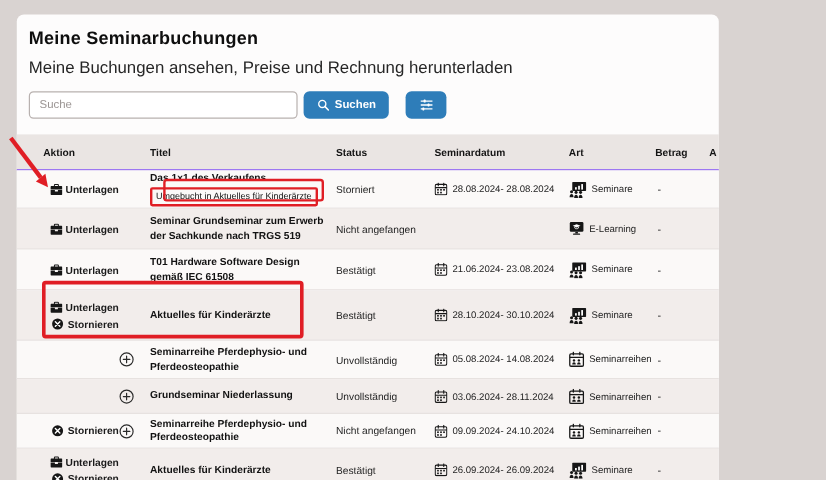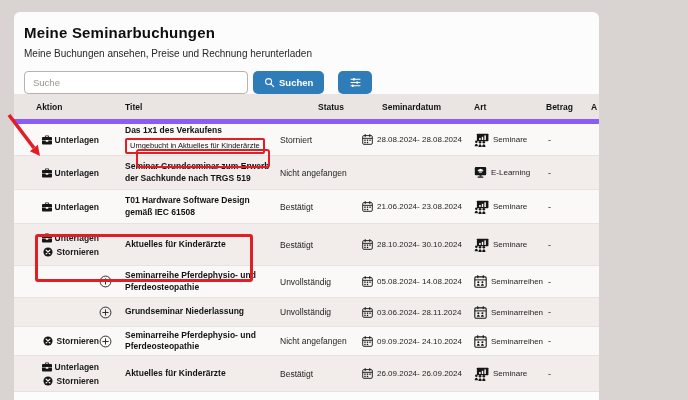--- a/index.html
+++ b/index.html
@@ -3,39 +3,39 @@
 <meta charset="utf-8">
 <style>
   * { margin:0; padding:0; box-sizing:border-box; }
   html,body { width:688px; height:400px; }
   body { font-family:"Liberation Sans", sans-serif; }
   .page { position:relative; width:688px; height:400px; background:#d9d3d1; overflow:hidden; }
   .panel { position:absolute; left:14px; top:12px; width:585px; height:388px;
            background:#fdfcfc; border-radius:6px 6px 0 0; padding:12px 0 0 0; }
   .head-sec { padding:0 10px; }
   h1.title { font-size:15px; font-weight:bold; color:#0e0e0e; margin-bottom:7px; letter-spacing:.2px; }
-  .subtitle { font-size:10px; color:#262626; margin-bottom:12px; }
-  .search-row { display:flex; gap:5px; }
+  .subtitle { font-size:14px; color:#262626; margin-bottom:12px; }
+  .search-row { display:flex; gap:5px; margin-bottom:13px; }
   .search-input { width:224px; height:23px; border:1px solid #b8b1af; border-radius:4px;
                   padding:0 8px; font-size:9.5px; color:#333; background:#fff; outline:none;
                   font-family:"Liberation Sans", sans-serif; }
   .search-input::placeholder { color:#9b9593; }
   .btn { height:23px; background:#2e7db9; border:none; border-radius:5px; color:#fff;
          font-size:9.5px; font-weight:bold; display:flex; align-items:center; gap:4px;
          padding:0 11px; cursor:pointer; font-family:"Liberation Sans", sans-serif;justify-content:space-between; }
   .btn.filter { width:34px; justify-content:center; padding:0; margin-left:9px; }
   .icn { display:inline-flex; align-items:center; justify-content:center; flex:none; }
   .icn svg { display:block; }
 
   
   .tbl { width:100%; font-size:8.5px; color:#242424; }
   .tr, .thr { display:grid; grid-template-columns:63px 26px 155px 82px 112px 72px 45px 1fr;
               padding-left:22px; padding-right:2px; align-items:center;
               border-bottom:1px solid #e7e2e0; }
-  .thr { background:#eae5e3; min-height:30px; font-weight:bold; color:#141414; font-size:8.5px; border-bottom:5px solid #8b5cf6;}
+  .thr { background:#eae5e3; min-height:30px; font-weight:bold; color:#141414; font-size:8.5px; border-bottom:1px solid #8b5cf6;}
   .tr:nth-child(odd)  { background:#fbf9f8; }
   .tr:nth-child(even) { background:#f2edeb; }
   .tr:nth-child(1) { min-height:32px; }
   .tr:nth-child(2) { min-height:34px; }
   .tr:nth-child(3) { min-height:34px; }
   .tr:nth-child(4) { min-height:42px; }
   .tr:nth-child(5) { min-height:32px; }
   .tr:nth-child(6) { min-height:29px; }
   .tr:nth-child(7) { min-height:29px; }
   .tr:nth-child(8) { min-height:36px; }
@@ -83,22 +83,22 @@
               </svg>
           </span>
         </button>
       </div>
     </div>
 
     <div class="tbl">
       <div class="thr" id="thead">
           <div class="th" style="grid-column: 1 / span 2;">Aktion</div>
           <div class="th" style="grid-column: 3 / span 1;">Titel</div>
-          <div class="th" style="grid-column: 4 / span 1; margin-left: 38px;">Status</div>
-          <div class="th" style="grid-column: 5 / span 1; margin-left: 20px;">Seminardatum</div>
+          <div class="th" style="grid-column: 4 / span 1;">Status</div>
+          <div class="th" style="grid-column: 5 / span 1;">Seminardatum</div>
           <div class="th" style="grid-column: 6 / span 1;">Art</div>
           <div class="th" style="grid-column: 7 / span 1;">Betrag</div>
           <div class="th" style="grid-column: 8 / span 1;">A</div>
         </div>
       <div id="tbody">
           <div class="tr">
             <div class="c-action">
               <div class="action-line">
                 <span class="icn">
                   <svg width="10" height="10" viewBox="0 0 24 22">

